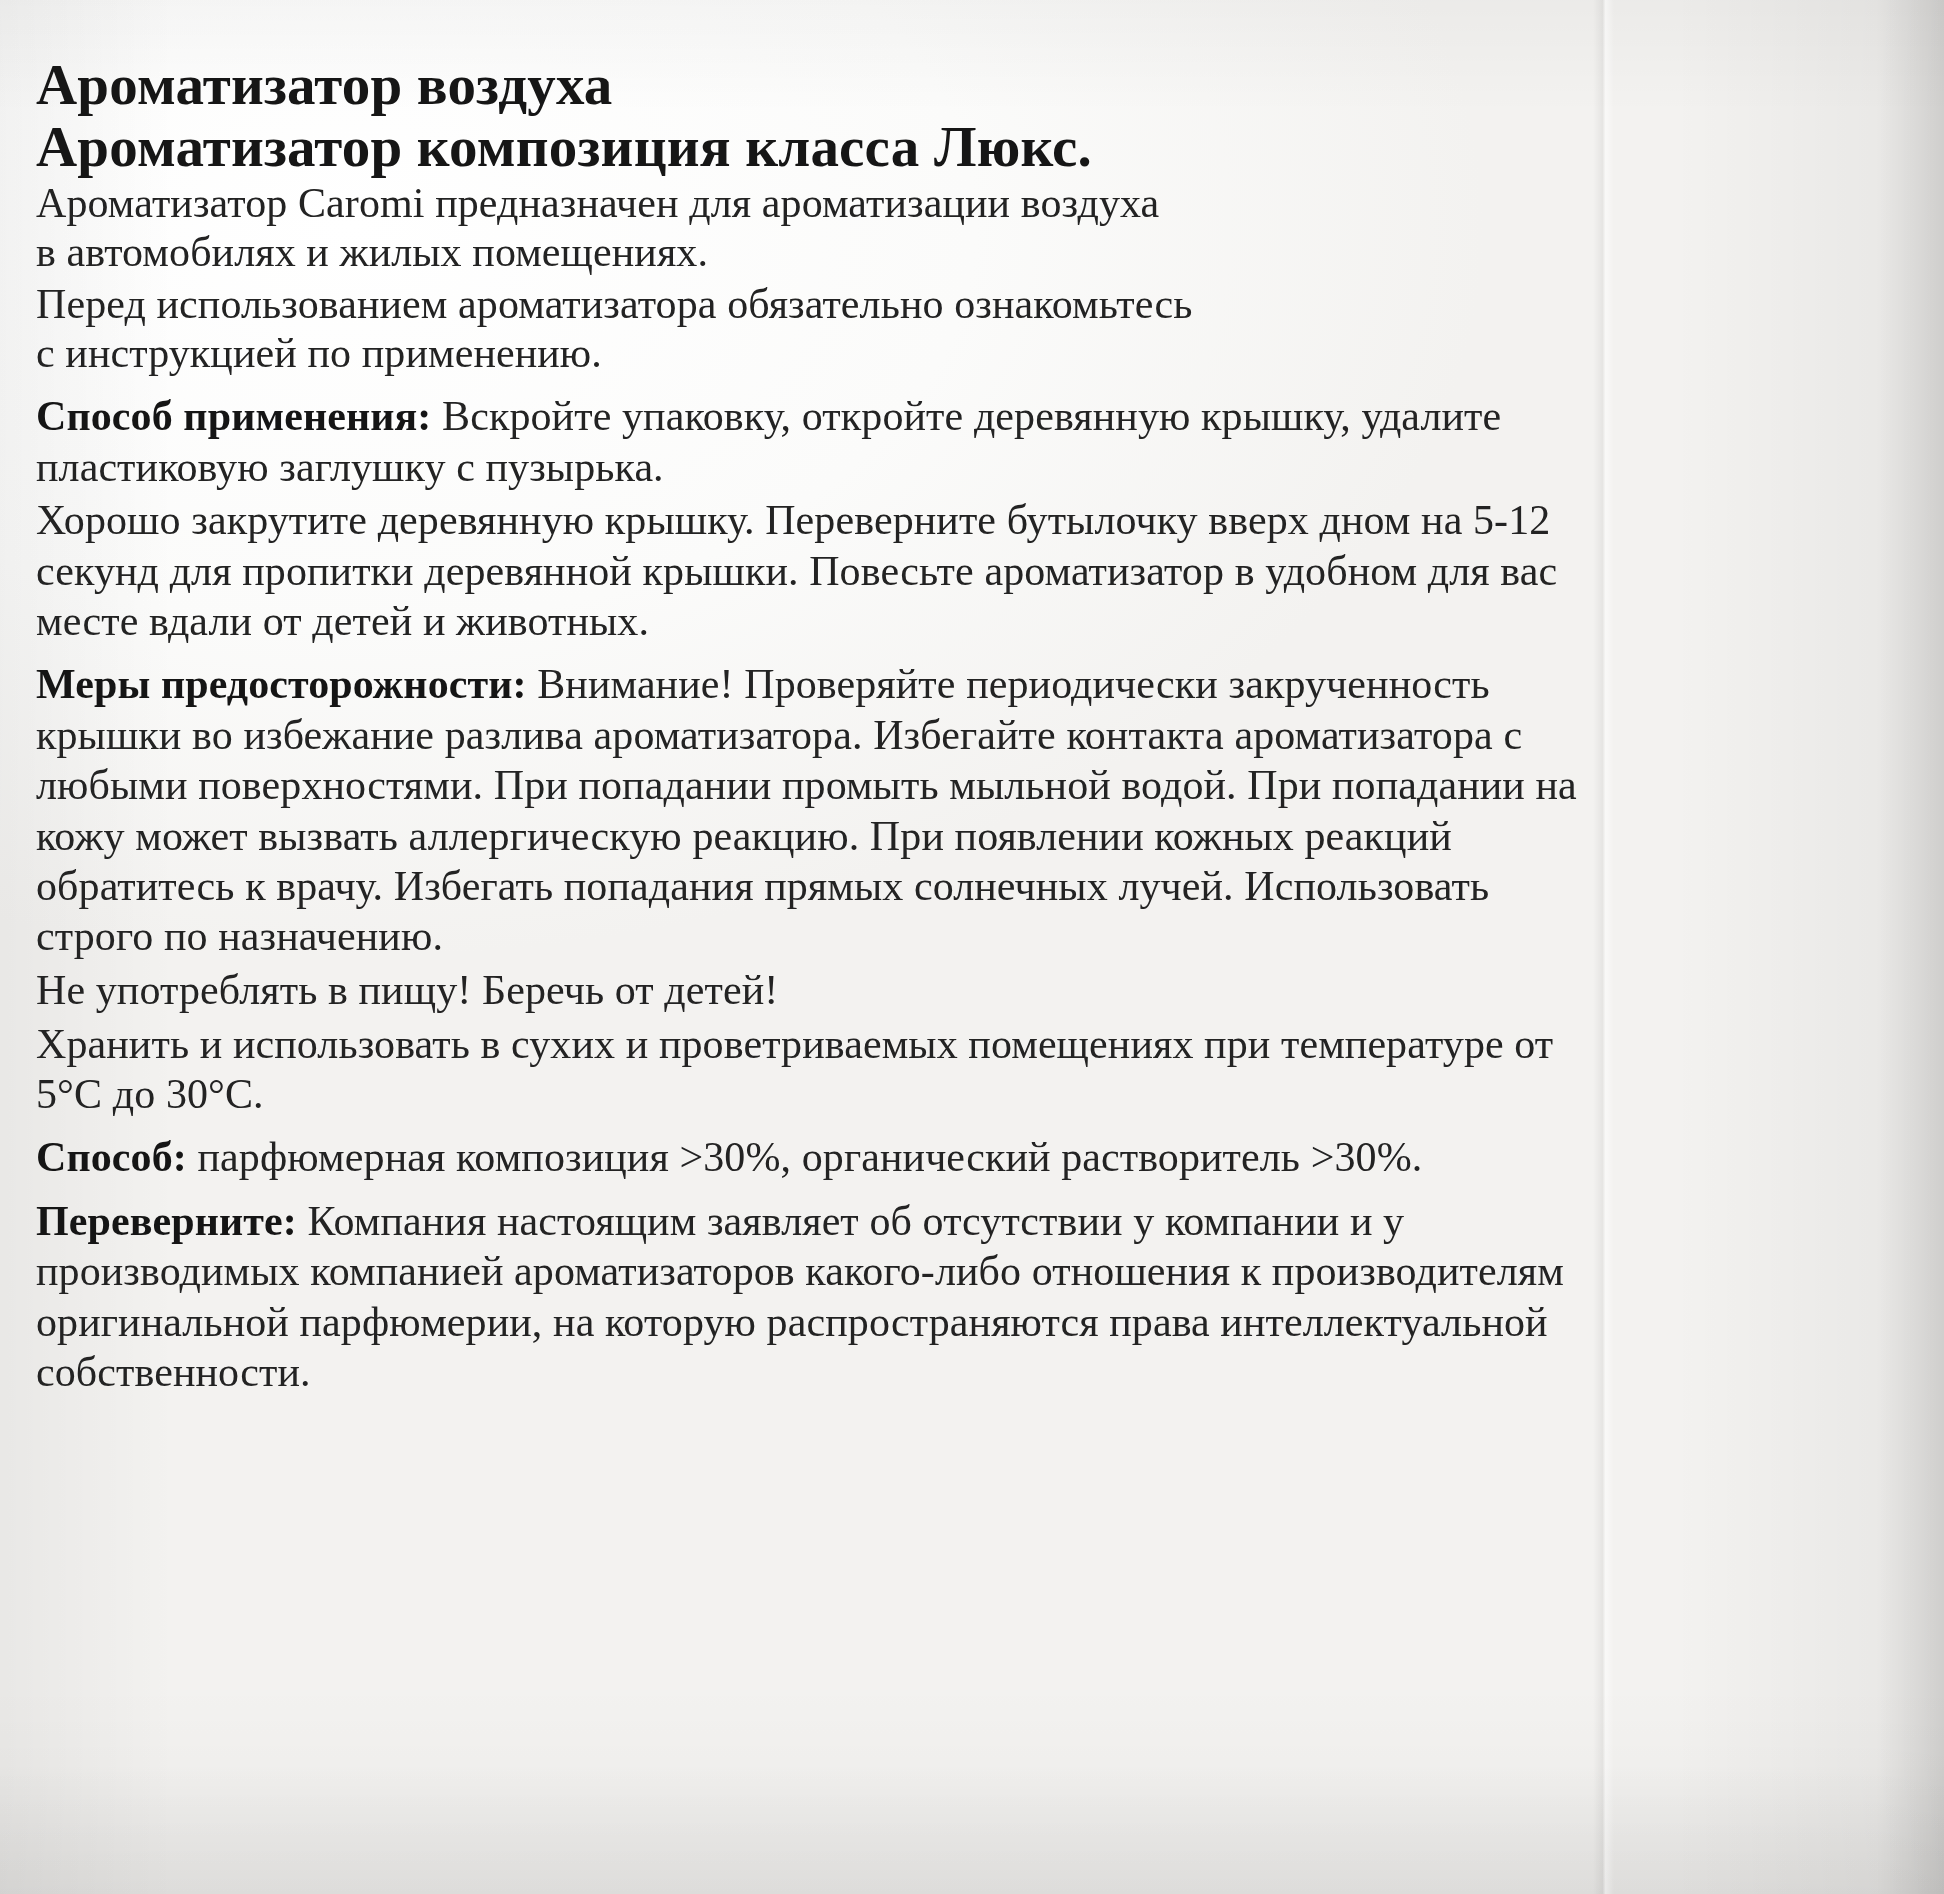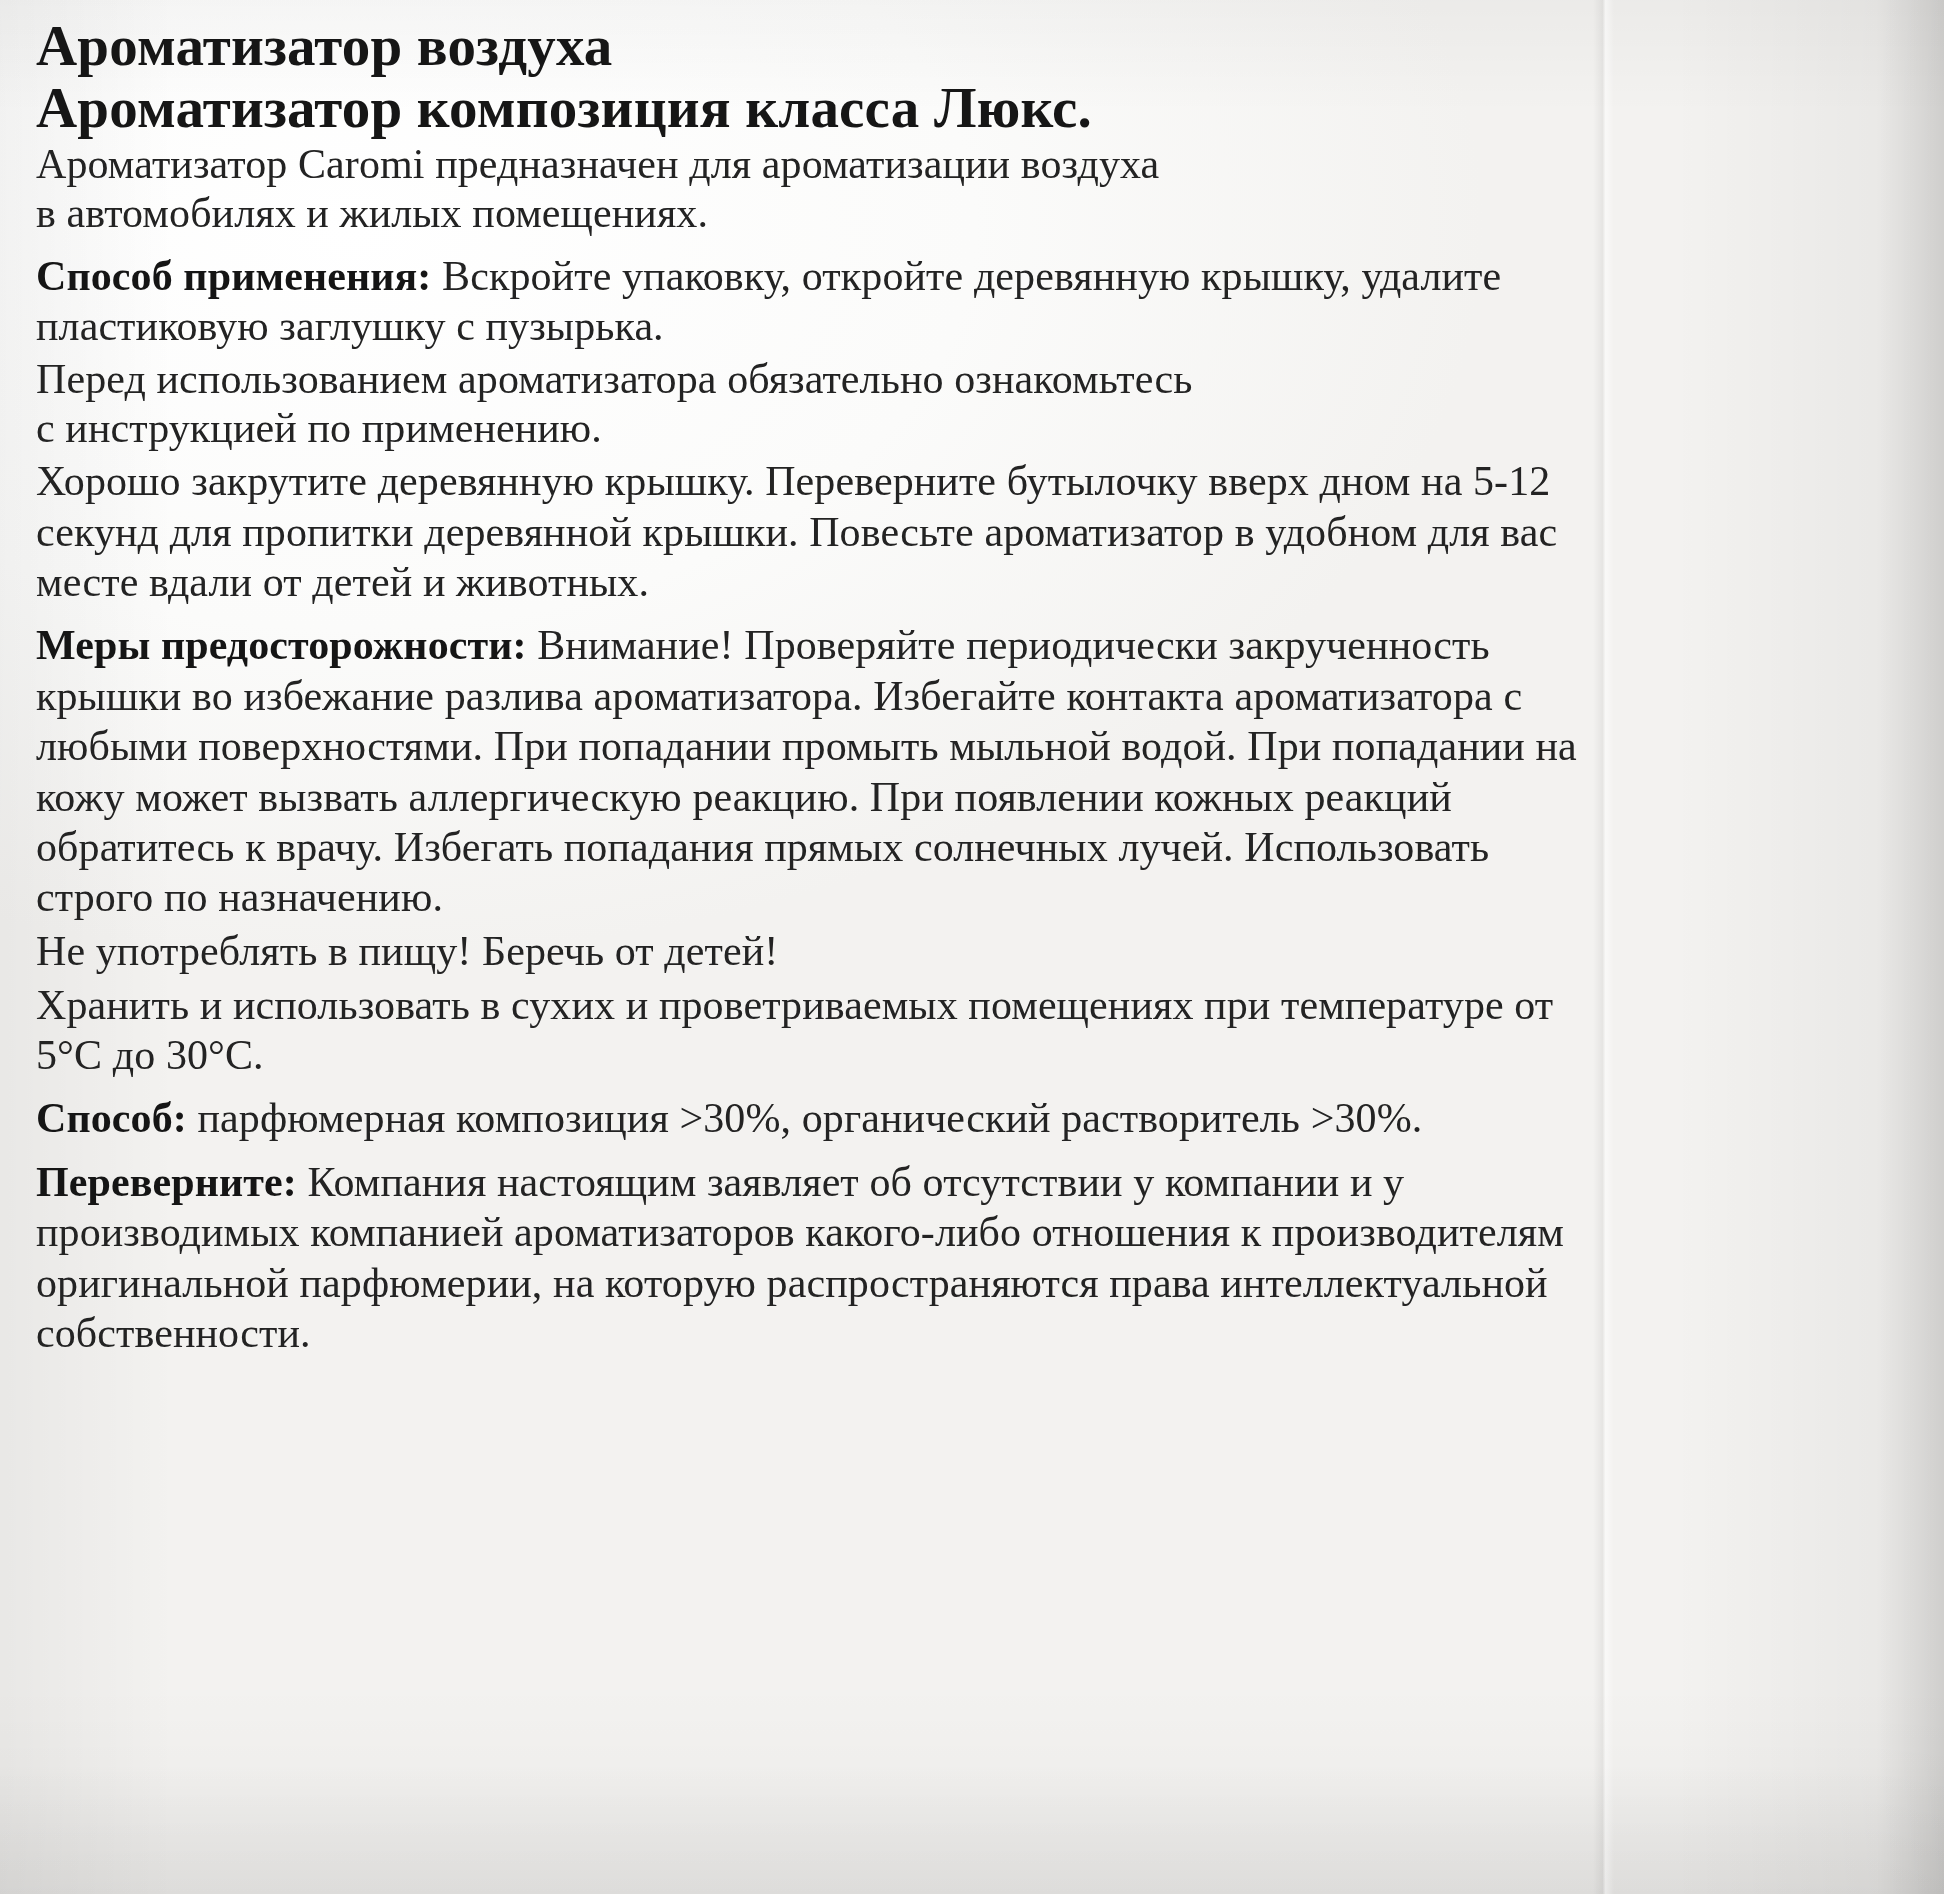--- a/index.html
+++ b/index.html
@@ -45,20 +45,21 @@
   }
   .crease.c1 { left: 1593px; }
   .crease.c2 { left: 1876px; width: 68px;
     background: linear-gradient(90deg, rgba(0,0,0,0.0) 0%, rgba(0,0,0,0.07) 70%, rgba(0,0,0,0.10) 100%); }
 
   .content {
     position: relative;
     padding: 8px 60px 0 36px;
     box-sizing: border-box;
     width: 1657px;
+    margin-top: 39px;
   }
 
   
   .h-line {
     font-weight: bold;
     font-size: 57px;
     line-height: 1.07;
     letter-spacing: 0.2px;
     color: #161616;
     margin: 0 0 1.6px 0;
@@ -105,27 +106,27 @@
 <div class="content">
 
   <div class="h-line first">Ароматизатор воздуха</div>
   <div class="h-line">Ароматизатор композиция класса Люкс.</div>
 
   <p class="body tight">
     <span class="nowrapline">Ароматизатор Caromi предназначен для ароматизации воздуха</span>
     <span class="nowrapline">в автомобилях и жилых помещениях.</span>
   </p>
 
-  <p class="body gap">
-    <span class="lead">Способ применения:</span><span> Вскройте упаковку, откройте деревянную крышку, удалите пластиковую заглушку с пузырька.</span>
-  </p>
-
   <p class="body tight">
     <span class="nowrapline">Перед использованием ароматизатора обязательно ознакомьтесь</span>
     <span class="nowrapline">с инструкцией по применению.</span>
+  </p>
+
+  <p class="body gap">
+    <span class="lead">Способ применения:</span><span> Вскройте упаковку, откройте деревянную крышку, удалите пластиковую заглушку с пузырька.</span>
   </p>
 
   <p class="body">
     <span>Хорошо закрутите деревянную крышку. Переверните бутылочку вверх дном на 5-12 секунд для пропитки деревянной крышки. Повесьте ароматизатор в удобном для вас месте вдали от детей и животных.</span>
   </p>
 
   <p class="body gap">
     <span class="lead">Меры предосторожности:</span><span> Внимание! Проверяйте периодически закрученность крышки во избежание разлива ароматизатора. Избегайте контакта ароматизатора с любыми поверхностями. При попадании промыть мыльной водой. При попадании на кожу может вызвать аллергическую реакцию. При появлении кожных реакций обратитесь к врачу. Избегать попадания прямых солнечных лучей. Использовать строго по назначению.</span>
   </p>
 

